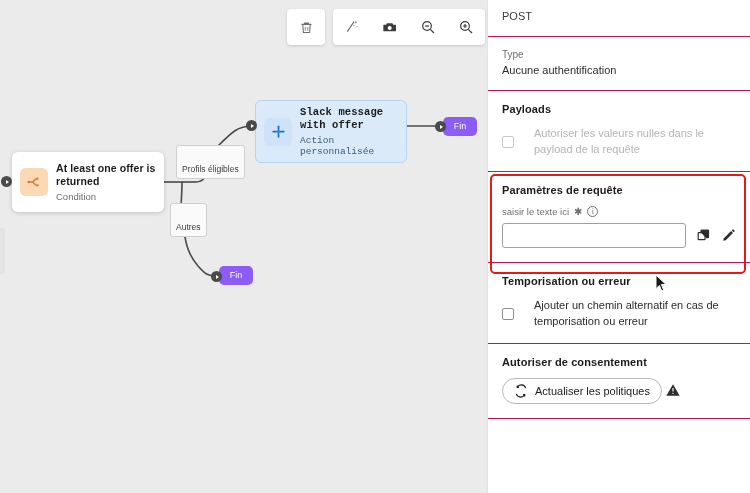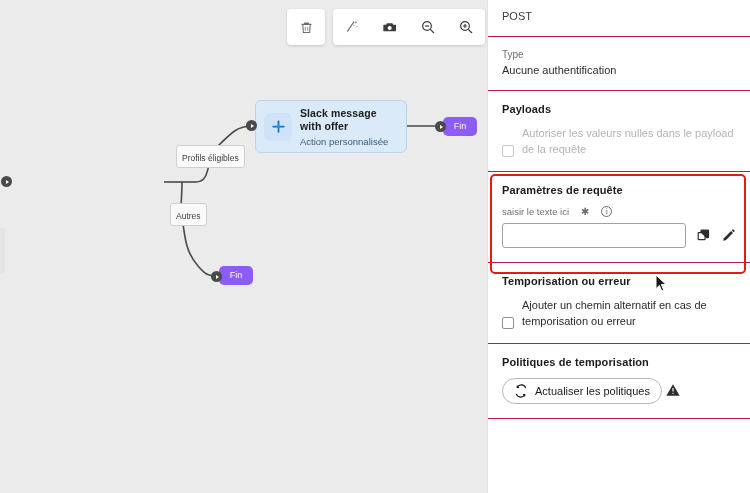--- a/index.html
+++ b/index.html
@@ -63,24 +63,25 @@
   .node-txt { margin-left: 8px; overflow: hidden; }
   .node-title {
     font-size: 10.5px; font-weight: bold; color: #1b1b1b;
     line-height: 13px; letter-spacing: .1px;
   }
   .node-sub { font-size: 9.5px; color: #6e6e6e; margin-top: 3px; line-height: 11px; }
 
   
   .node-slack {
     position: absolute; left: 255px; top: 100px;
-    width: 152px; height: 53px;
+    width: 152px; height: 63px;
     background: #dbeaf8; border: 1px solid #b6d3ef; border-radius: 6px;
     display: flex; align-items: center; padding: 0 8px;
     z-index: 20;
+    font-family: Liberation Mono, monospace;
   }
   .node-slack .node-sub { color: #3a5a7a; }
 
   
   .node-end {
     position: absolute;
     background: #8b5cf6; color: #ffffff;
     border-radius: 5px;
     font-size: 9px; line-height: 19px;
     text-align: center;
@@ -104,21 +105,21 @@
     border-bottom: 2.5px solid transparent;
     margin-left: 1px;
   }
 
   
   .pill {
     position: absolute;
     background: #fafafa; border: 1px solid #cfcfcf;
     border-radius: 3px;
     font-size: 8.5px; color: #3c3c3c;
-    padding: 7px 5px 4px;
+    padding: 18px 5px 4px;
     z-index: 22; white-space: nowrap;
   }
   #pill-eligibles { left: 176px; top: 145px; }
   #pill-autres    { left: 170px; top: 203px; }
 
   
   .sidebar {
     position: relative;
     width: 263px; height: 493px;
     background: #ffffff;
@@ -129,39 +130,39 @@
   .sec { padding: 12px 14px 14px; border-bottom: 1px solid #be185d; }
   .sec-first { padding-top: 10px; padding-bottom: 14px; }
   .sec-h {
     font-size: 11px; font-weight: bold; color: #1b1b1b;
     margin-bottom: 10px; letter-spacing: .1px;
   }
   .fld-label { font-size: 10px; color: #6e6e6e; margin-bottom: 4px; }
   .fld-value { font-size: 11px; color: #2c2c2c; }
   .post-text { font-size: 11px; color: #3c3c3c; }
 
-  .cbrow { display: flex; align-items: flex-end; gap: 8px; }
+  .cbrow { display: flex; align-items: center; gap: 20px; }
   .cbox {
     width: 12px; height: 12px; flex: 0 0 12px;
     border: 1px solid #909090; border-radius: 2px;
     background: #ffffff; margin-top: 1px;
   }
   .cbox.dis { border-color: #c6c6c6; }
   .cbtext { font-size: 11px; line-height: 16px; color: #2c2c2c; }
   .cbtext.dis { color: #b4b4b4; }
 
   
   .hl-wrap { position: relative; }
   .hl-border {
     position: absolute; left: 2px; top: 2px;
     width: 256px; height: 100px;
     border: 2px solid #e01b1b; border-radius: 5px;
     pointer-events: none; z-index: 5;
   }
-  .qp-label-row { display: flex; align-items: center; gap: 12px; margin-bottom: 6px; }
+  .qp-label-row { display: flex; align-items: center; gap: 5px; margin-bottom: 6px; }
   .qp-label { font-size: 9.5px; color: #6e6e6e; }
   .req-star { color: #6e6e6e; font-size: 10px; line-height: 10px; }
   .info-i {
     width: 11px; height: 11px; border: 1px solid #6e6e6e; border-radius: 50%;
     font-size: 8px; line-height: 9px; text-align: center; color: #6e6e6e;
     font-family: "Liberation Serif", serif;
   }
   .input-row { display: flex; align-items: center; gap: 9px; }
   .txt-input {
     flex: 1 1 auto; height: 25px;
@@ -241,20 +242,34 @@
           <svg width="16" height="16" viewBox="0 0 24 24" fill="none" stroke="#3c3c3c" stroke-width="1.8">
             <circle cx="10.5" cy="10.5" r="6.5"></circle>
             <path d="M15.5 15.5L21 21"></path>
             <path d="M7.5 10.5h6M10.5 7.5v6"></path>
           </svg>
         </button>
       </div>
     </div>
 
     <div class="dot" style="left:1px; top:176px;"></div>
+    <div class="node-cond">
+      <div class="ico-box ico-orange">
+        <svg width="16" height="16" viewBox="0 0 24 24" fill="none" stroke="#d07a28" stroke-width="2">
+          <path d="M4 12h6M10 12l5-5M10 12l5 5"></path>
+          <circle cx="4" cy="12" r="1.8" fill="#d07a28" stroke="none"></circle>
+          <circle cx="17" cy="7" r="1.8" fill="#d07a28" stroke="none"></circle>
+          <circle cx="17" cy="17" r="1.8" fill="#d07a28" stroke="none"></circle>
+        </svg>
+      </div>
+      <div class="node-txt">
+        <div class="node-title">At least one offer is returned</div>
+        <div class="node-sub">Condition</div>
+      </div>
+    </div>
 
     <div class="pill" id="pill-eligibles">Profils éligibles</div>
     <div class="pill" id="pill-autres">Autres</div>
 
     <div class="dot" style="left:246px; top:120px;"></div>
     <div class="node-slack">
       <div class="ico-box ico-blue">
         <svg width="15" height="15" viewBox="0 0 24 24">
           <g fill="#1473c4">
             <rect x="10.6" y="2.2" width="2.8" height="9.4" rx="1.4"></rect>
@@ -324,21 +339,21 @@
 
     <div class="sec">
       <div class="sec-h">Temporisation ou erreur</div>
       <div class="cbrow">
         <span class="cbox"></span>
         <span class="cbtext">Ajouter un chemin alternatif en cas de temporisation ou erreur</span>
       </div>
     </div>
 
     <div class="sec">
-      <div class="sec-h">Politiques de temporisation</div>
+      <div class="sec-h">Autoriser de consentement</div>
       <div class="btn-row">
         <button class="btn-refresh">
           <svg width="14" height="14" viewBox="0 0 24 24" fill="none" stroke="#1b1b1b" stroke-width="1.9">
             <path d="M20 7a8 8 0 00-14.5-1.5"></path>
             <path d="M4 17a8 8 0 0014.5 1.5"></path>
             <path d="M5.5 2.5v3.2h3.2M18.5 21.5v-3.2h-3.2"></path>
           </svg>
           <span>Actualiser les politiques</span>
         </button>
         <span>

